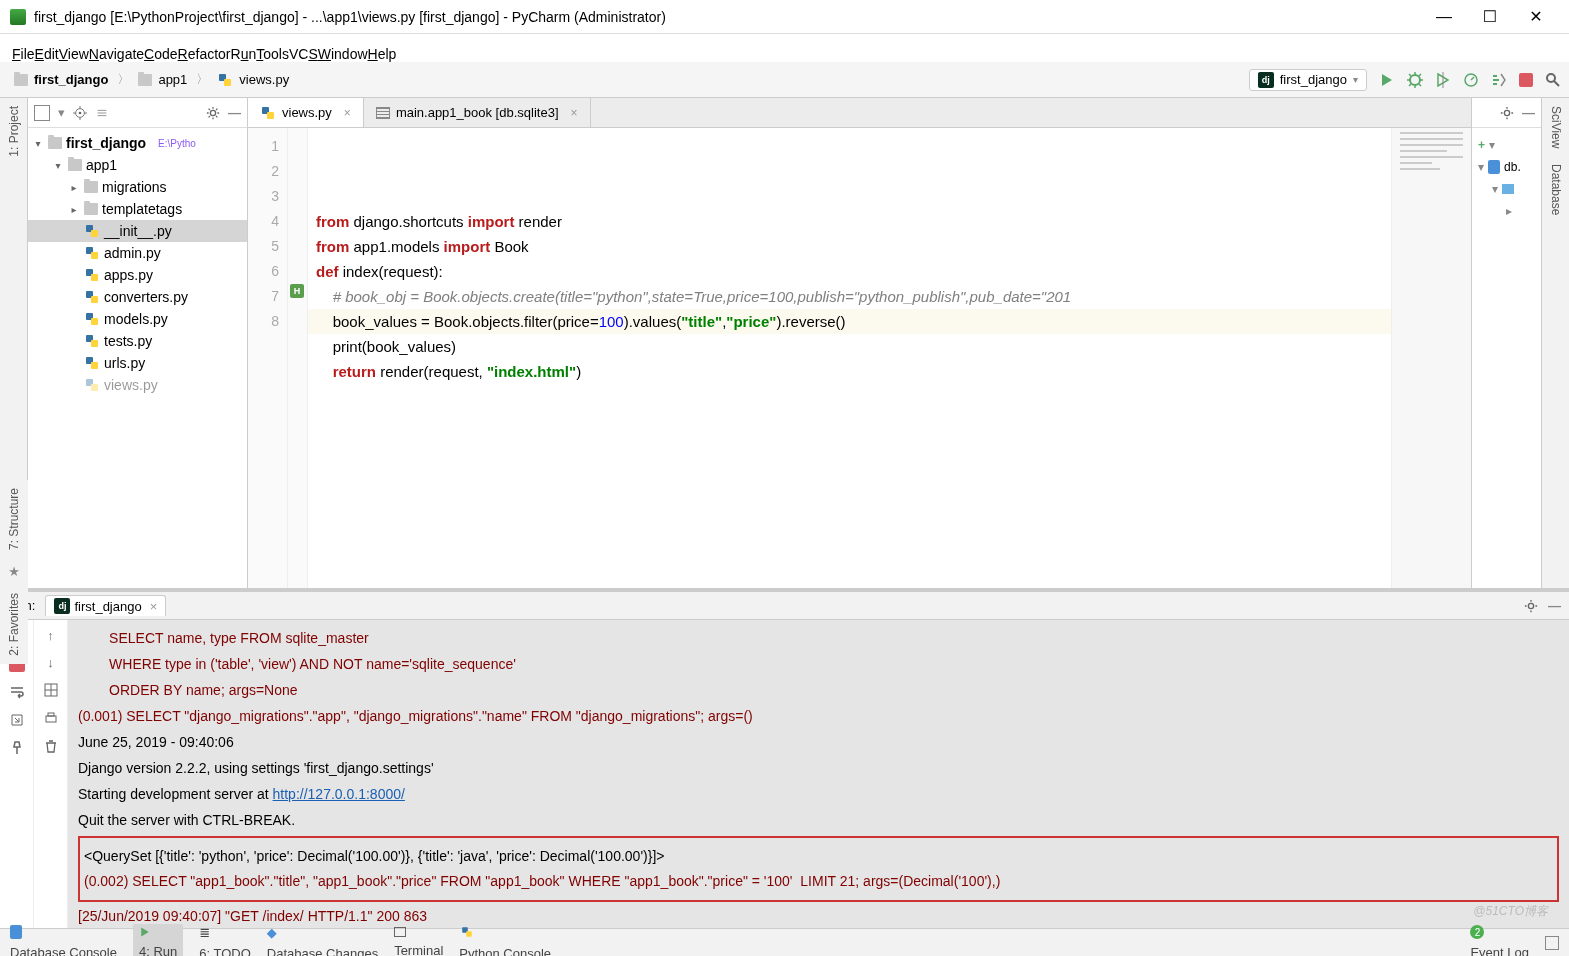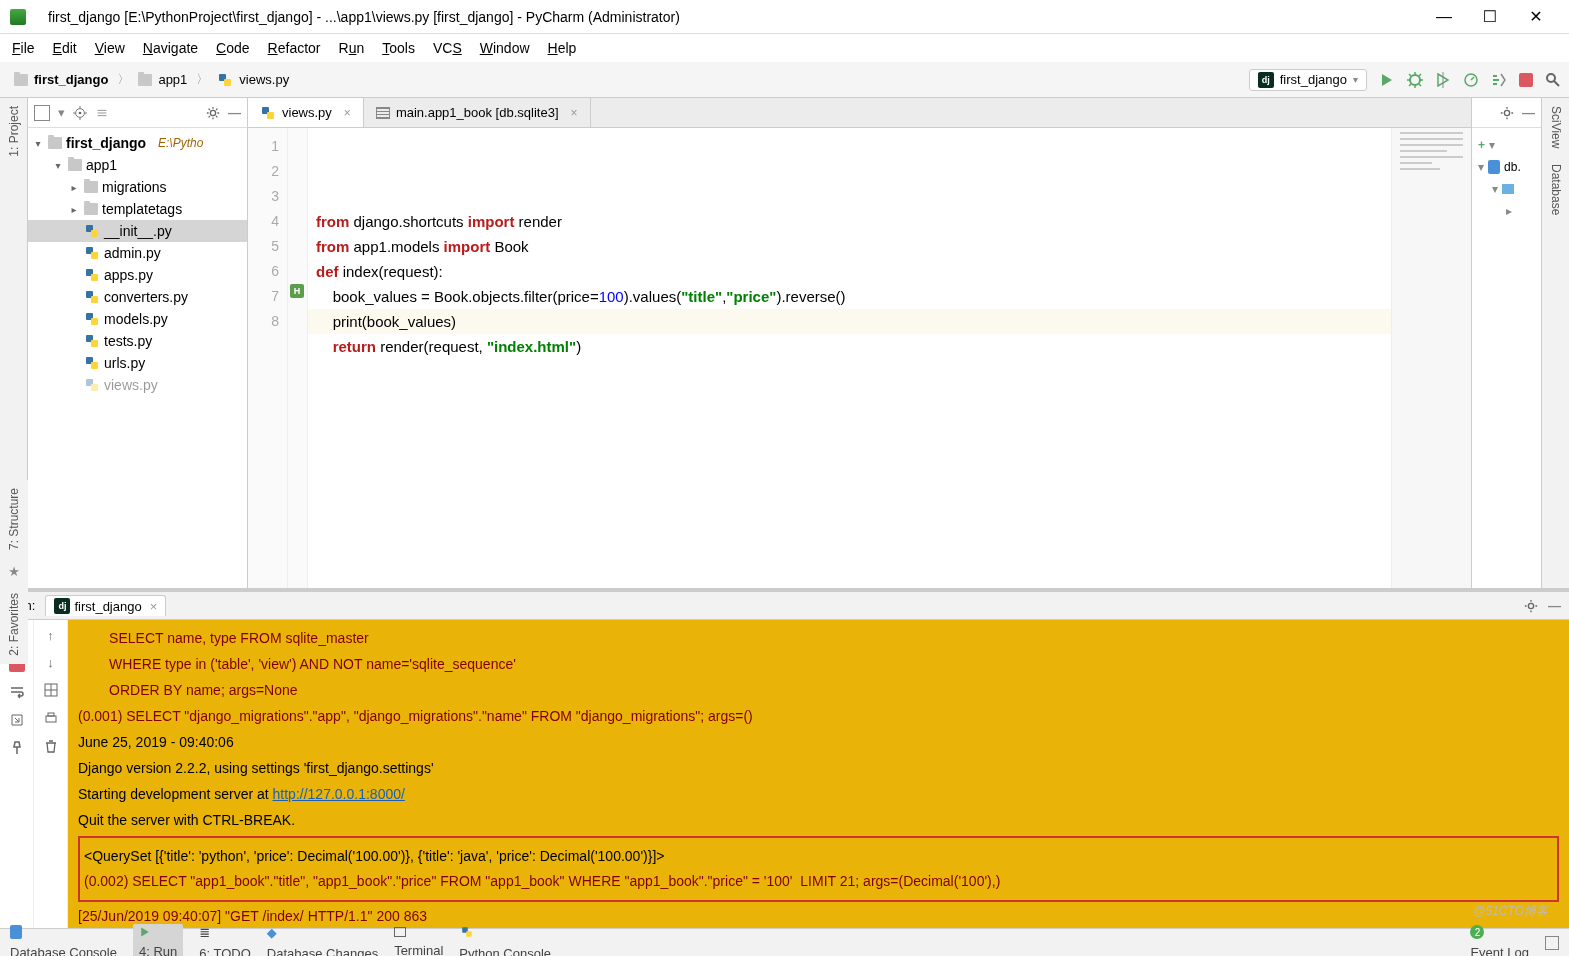--- a/index.html
+++ b/index.html
@@ -1,21 +1,21 @@
 <!DOCTYPE html>
 <html><head>
 <meta charset="utf-8">
 <style>
 * { margin: 0; padding: 0; box-sizing: border-box; font-family: "Segoe UI", Arial, sans-serif; }
 body { width: 1569px; height: 956px; background: #fff; overflow: hidden; font-size: 13px; color: #000; display: flex; flex-direction: column; }
 .titlebar { height: 34px; display: flex; align-items: center; padding: 0 10px; border-bottom: 1px solid #ddd; }
 .titlebar .app-icon { width: 16px; height: 16px; margin-right: 8px; background: linear-gradient(#4a4,#272); border-radius: 2px; }
-.titlebar .title { flex: 1; font-size: 14px; margin-left: 14px; }
+.titlebar .title { flex: 1; font-size: 14px; }
 .titlebar .win-btn { width: 46px; height: 30px; display: flex; align-items: center; justify-content: center; font-size: 16px; }
-.menubar { height: 28px; display: flex; align-items: center; padding: 0 12px; gap: 18px; }
+.menubar { height: 28px; display: flex; align-items: flex-end; padding: 0 12px; }
 .menubar span { font-size: 14px; }
 .menubar span u { text-decoration: underline; }
 .navbar { height: 36px; display: flex; align-items: center; padding: 0 8px; border-bottom: 1px solid #ccc; background: #f5f5f5; }
 .navbar .crumb { display: flex; align-items: center; gap: 6px; padding: 2px 6px; border-radius: 3px; }
 .navbar .sep { color: #888; margin: 0 3px; font-size: 12px; }
 .navbar .spacer { flex: 1; }
 .navbar .run-cfg { display: flex; align-items: center; gap: 6px; border: 1px solid #ccc; padding: 2px 8px; border-radius: 3px; background: #fff; }
 .navbar .tool-icons { display: flex; gap: 12px; margin-left: 12px; align-items: center; }
 .navbar .tool-icons svg { width: 16px; height: 16px; }
 .dj-icon { width: 16px; height: 16px; background: #092e20; color: #fff; font-size: 9px; font-weight: bold; display: inline-flex; align-items: center; justify-content: center; border-radius: 2px; }
@@ -34,21 +34,21 @@
 .proj-panel { width: 220px; border-right: 1px solid #ccc; display: flex; flex-direction: column; background: #fff; }
 .proj-toolbar { height: 30px; display: flex; align-items: center; gap: 8px; padding: 0 6px; border-bottom: 1px solid #ddd; }
 .proj-toolbar .sq-icon { width: 16px; height: 16px; border: 1px solid #888; }
 .proj-toolbar svg { width: 14px; height: 14px; }
 .tree { flex: 1; overflow: auto; padding: 4px 0; font-size: 14px; }
 .tree-row { display: flex; align-items: center; gap: 4px; padding: 3px 4px; white-space: nowrap; }
 .tree-row.sel { background: #d5d5d5; }
 .tree-row .chev { width: 12px; text-align: center; color: #666; font-size: 10px; }
 .tree-row .pad { display: inline-block; }
 .tree-row .name { }
-.tree-row .extra { color: #a16207; font-size: 12px; font-style: italic; }
+.tree-row .extra { color: #8b5cf6; font-size: 10px; }
 
 .editor-col { flex: 1; display: flex; flex-direction: column; min-width: 0; }
 .editor-tabs { height: 30px; display: flex; border-bottom: 1px solid #ccc; background: #ececec; }
 .editor-tab { display: flex; align-items: center; gap: 6px; padding: 0 12px; border-right: 1px solid #ccc; font-size: 13px; }
 .editor-tab.active { background: #fff; }
 .editor-tab .close { color: #999; font-size: 12px; margin-left: 6px; }
 .db-tbl-icon { width: 14px; height: 12px; display: inline-block; background: repeating-linear-gradient(#888 0 1px, transparent 1px 3px); border: 1px solid #888; }
 .editor-body { flex: 1; display: flex; background: #fff; overflow: hidden; position: relative; }
 .gutter-nums { width: 40px; background: #fafafa; border-right: 1px solid #eee; text-align: right; padding: 6px 8px 0 0; color: #aaa; font-family: Consolas, monospace; font-size: 14px; line-height: 25px; }
 .gutter-marks { width: 20px; background: #fafafa; border-right: 1px solid #eee; position: relative; }
@@ -71,21 +71,21 @@
 .run-panel { height: 340px; border-top: 4px solid #ccc; display: flex; flex-direction: column; background: #fff; }
 .run-header { height: 28px; display: flex; align-items: center; padding: 0 8px; background: #f2f2f2; border-bottom: 1px solid #ccc; font-size: 13px; }
 .run-header .run-tab { display: flex; align-items: center; gap: 4px; margin-left: 10px; padding: 2px 8px; background: #fff; border: 1px solid #ccc; border-bottom: none; border-radius: 3px 3px 0 0; }
 .run-header .run-tab .close { color: #999; margin-left: 4px; }
 .run-header .tools { margin-left: auto; display: flex; gap: 10px; align-items: center; }
 .run-body { flex: 1; display: flex; min-height: 0; }
 .run-left-tools { width: 34px; display: flex; flex-direction: column; align-items: center; gap: 12px; padding-top: 8px; border-right: 1px solid #eee; }
 .run-left-tools svg, .run-left-tools .stop-sq { width: 16px; height: 16px; }
 .run-left-tools .stop-sq { background: #db5860; border-radius: 2px; }
 .run-mid-tools { width: 34px; display: flex; flex-direction: column; align-items: center; gap: 12px; padding-top: 8px; border-right: 1px solid #eee; color: #666; }
-.run-console { flex: 1; background: #eab308; font-family: Consolas, "Courier New", monospace; font-size: 14px; line-height: 25px; padding: 6px 10px; overflow: auto; white-space: pre; }
+.run-console { flex: 1; background: #e5e5e5; font-family: Consolas, "Courier New", monospace; font-size: 14px; line-height: 25px; padding: 6px 10px; overflow: auto; white-space: pre; }
 .run-console .maroon { color: #800000; }
 .run-console .link { color: #1a5fb4; text-decoration: underline; }
 .run-console .box { border: 2px solid #c33; padding: 6px 4px; margin: 2px 0; display: block; }
 
 .statusbar { height: 28px; border-top: 1px solid #ccc; background: #f2f2f2; display: flex; align-items: center; gap: 16px; padding: 0 10px; font-size: 13px; }
 .statusbar .sb-item { display: flex; align-items: flex-start; gap: 6px; color: #444; flex-direction: column; }
 .statusbar .sb-item.sel { background: #d5d5d5; padding: 2px 6px; border-radius: 2px; }
 .statusbar .spacer { flex: 1; }
 .badge-num { width: 14px; height: 14px; background: #4caf50; color: #fff; border-radius: 7px; font-size: 10px; display: inline-flex; align-items: center; justify-content: center; }
 .watermark { position: absolute; right: 21px; bottom: 36px; color: #bbb; font-size: 12px; font-style: italic; pointer-events: none; }
@@ -278,20 +278,21 @@
           <div>8</div>
       </div>
       <div class="gutter-marks">
         <div class="h-mark" style="top:156px;">H</div>
       </div>
       <div class="code-area">
         <div class="hl-line" style="top:181px;"></div>
         <pre id="code-pre"><span class="kw">from</span> django.shortcuts <span class="kw">import</span> render
 <span class="kw">from</span> app1.models <span class="kw">import</span> Book
 <span class="kw">def</span> index(request):
+    <span class="cmt"># book_obj = Book.objects.create(title="python",state=True,price=100,publish="python_publish",pub_date="201</span>
     book_values = Book.objects.filter(<span>price</span>=<span class="num">100</span>).values(<span class="str">"title"</span>,<span class="str">"price"</span>).reverse()
     print(book_values)
     <span class="kw">return</span> render(request, <span class="str">"index.html"</span>)
 </pre>
       </div>
       <div class="minimap">
         <div class="mm-line"></div>
           <div class="mm-line"></div>
           <div class="mm-line"></div>
           <div class="mm-line" style="width:60%"></div>

